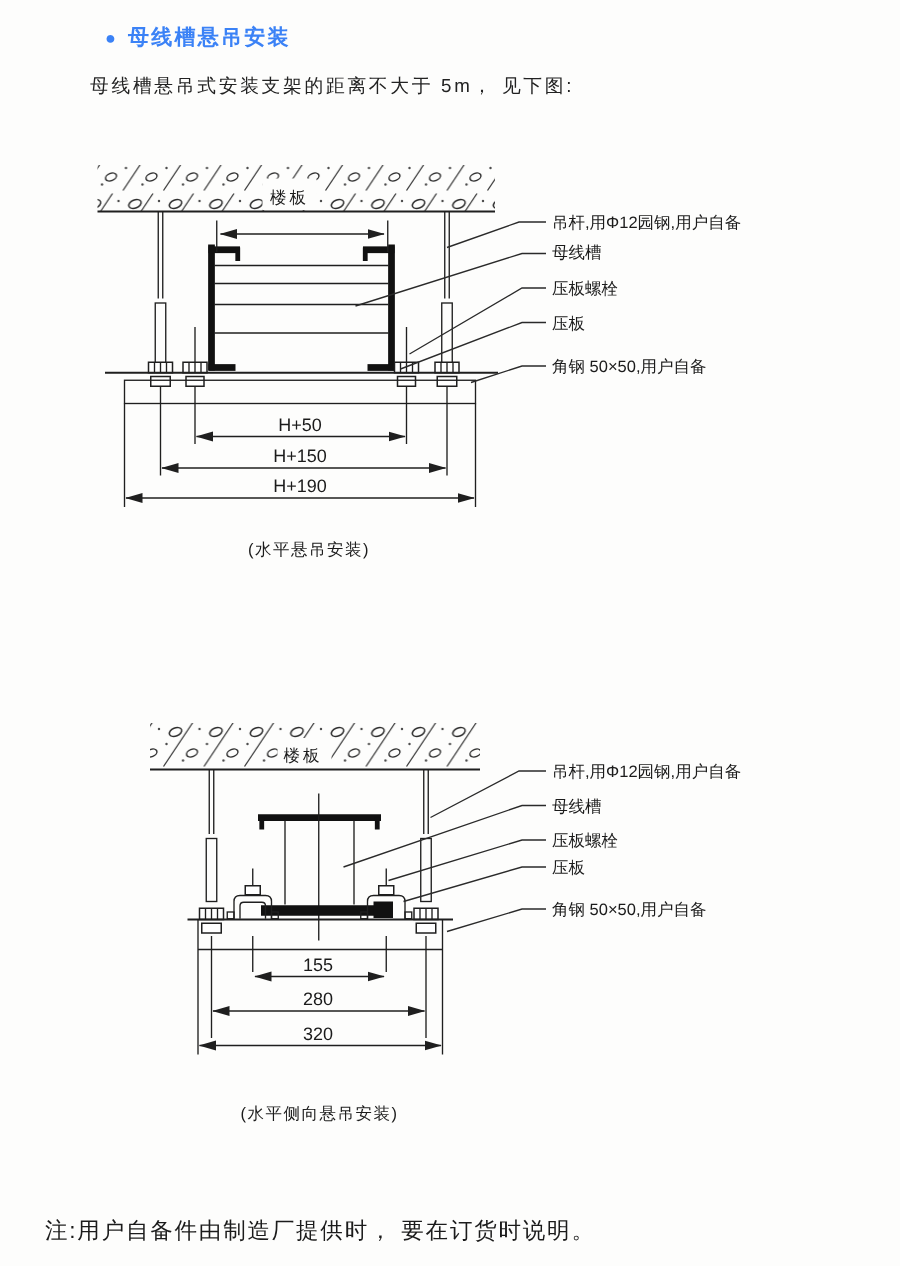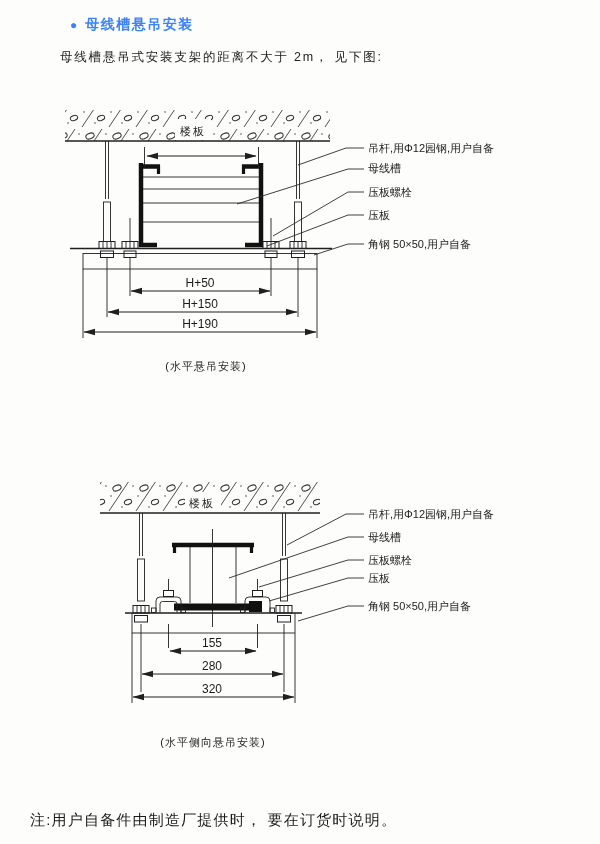--- a/index.html
+++ b/index.html
@@ -39,21 +39,21 @@
   .leader{stroke:#2a2a2a;stroke-width:0.9;fill:none;}
   .nut{stroke:#1f1f1f;stroke-width:1;fill:#fff;}
 </style>
 </head>
 <body>
 
 <div class="title-row">
   <span class="bullet">●</span><span>母线槽悬吊安装</span>
 </div>
 
-<div class="intro">母线槽悬吊式安装支架的距离不大于 2m， 见下图:</div>
+<div class="intro">母线槽悬吊式安装支架的距离不大于 5m， 见下图:</div>
 
 <svg id="svg-d1" width="490" height="290" viewBox="55 95 490 290">
   <defs>
     <pattern id="hatchA" width="27" height="32" patternUnits="userSpaceOnUse">
       <line x1="1" y1="31" x2="21" y2="1" stroke="#3a3a3a" stroke-width="0.9"></line>
       <ellipse cx="9" cy="8" rx="4.3" ry="2.7" transform="rotate(-22 9 8)" stroke="#2e2e2e" stroke-width="1" fill="none"></ellipse>
       <ellipse cx="20" cy="22" rx="3.8" ry="2.4" transform="rotate(-22 20 22)" stroke="#2e2e2e" stroke-width="1" fill="none"></ellipse>
       <circle cx="3" cy="16" r="0.8" fill="#4a4a4a"></circle>
       <circle cx="14" cy="27" r="0.8" fill="#4a4a4a"></circle>
       <circle cx="25" cy="6" r="0.8" fill="#4a4a4a"></circle>

